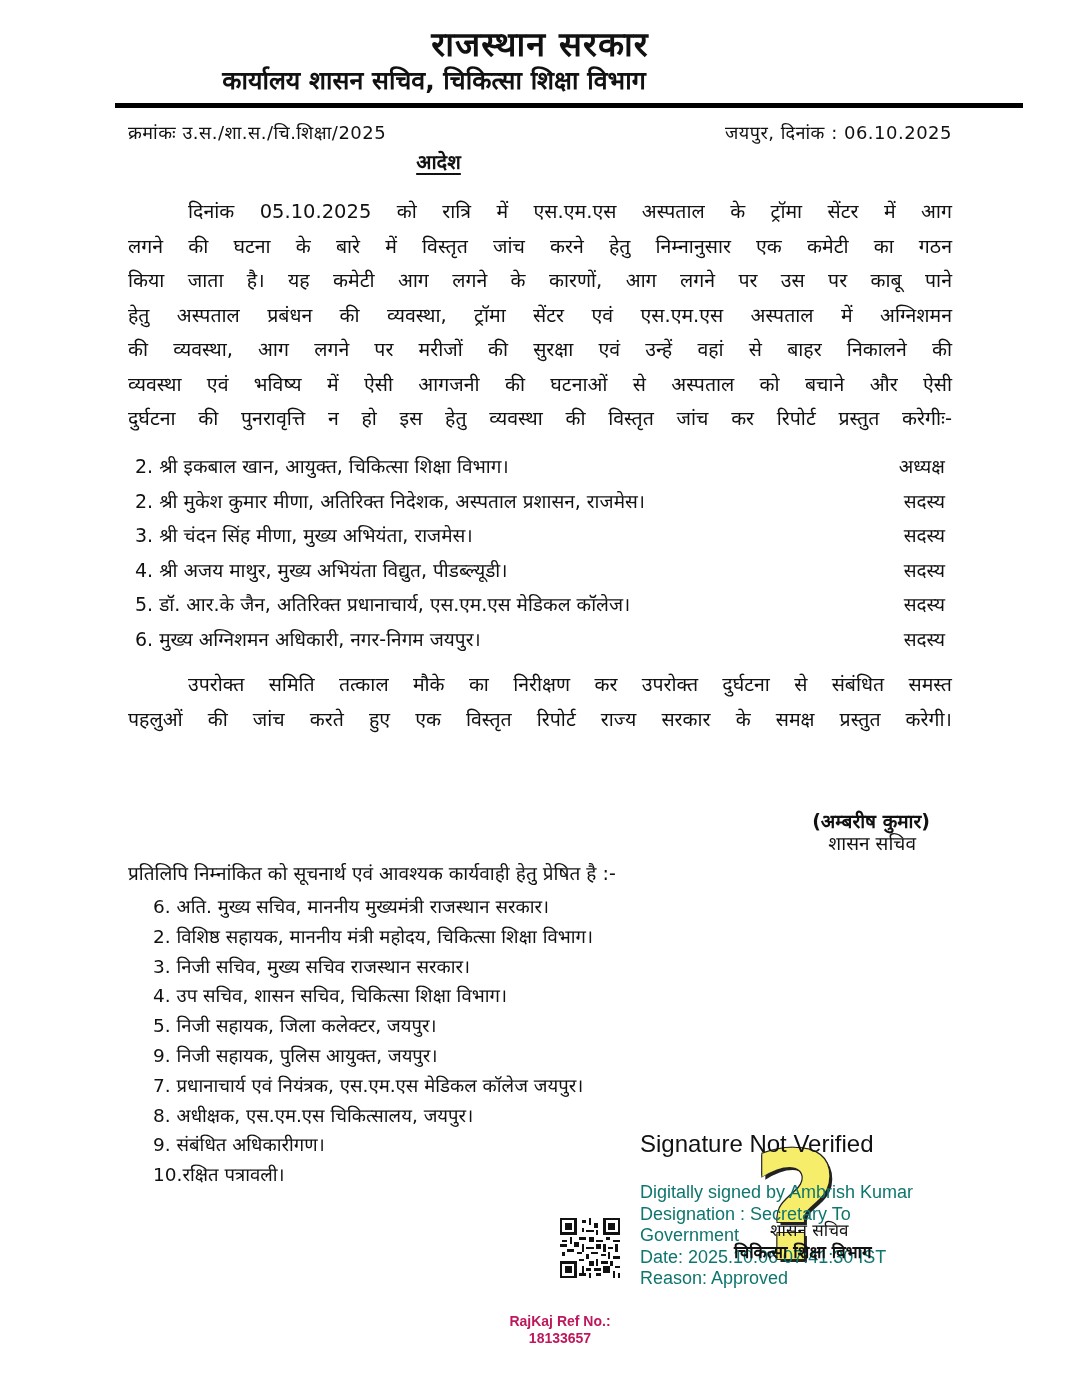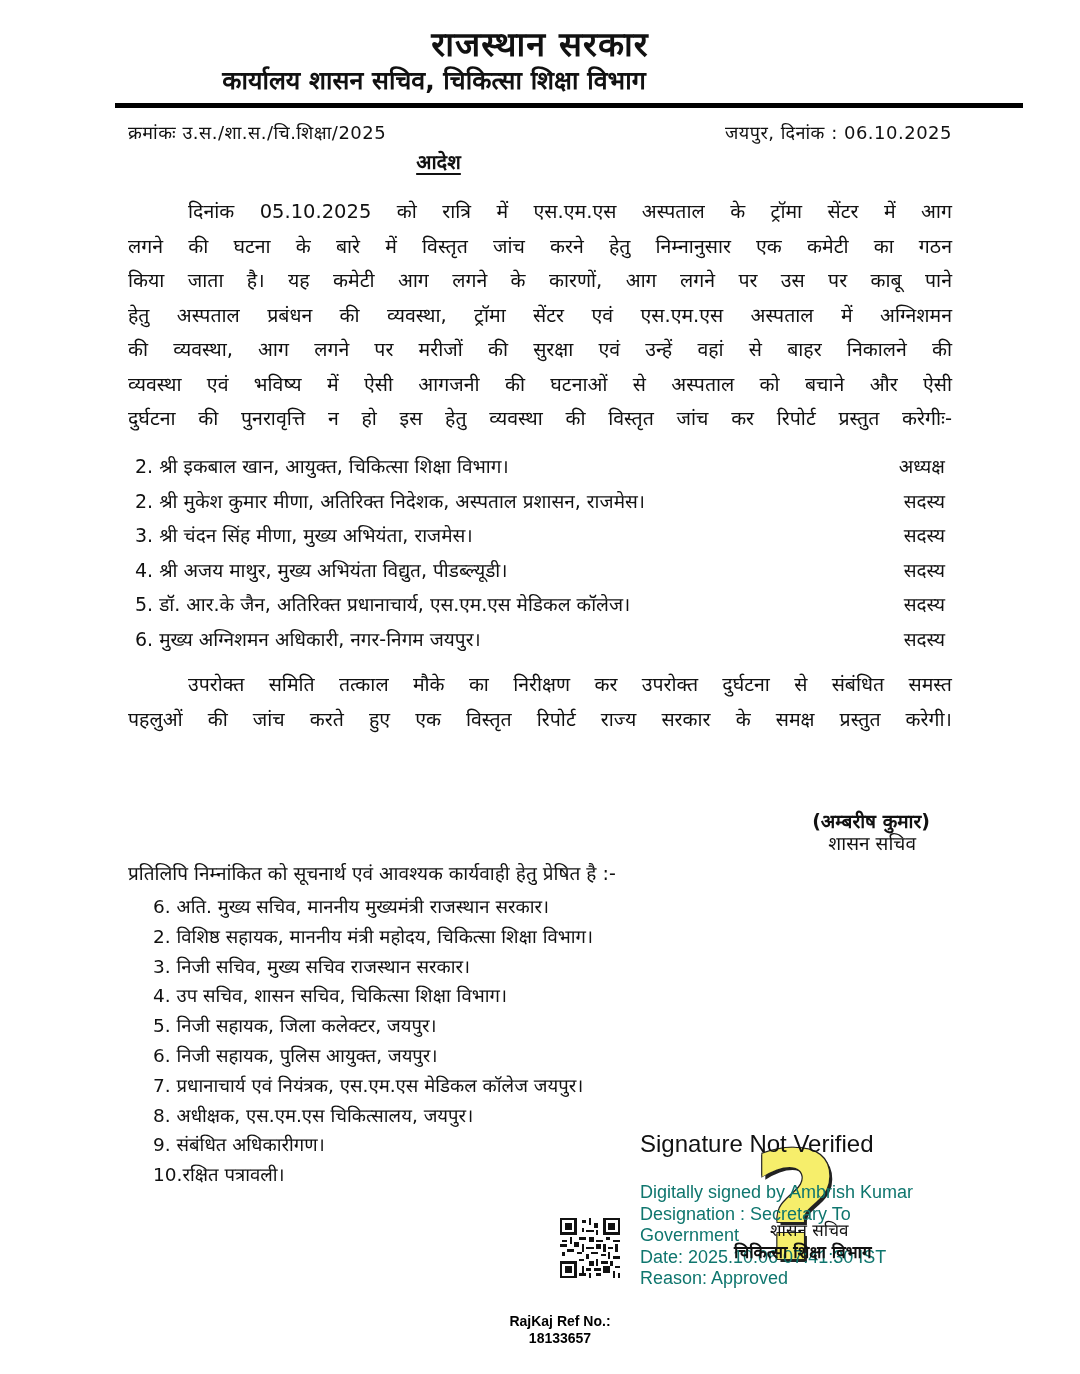--- a/index.html
+++ b/index.html
@@ -145,21 +145,21 @@
       left: 560px; top: 1218px; width: 60px; height: 60px;
     }
 
     .rajkaj {
       left: 480px; width: 160px; top: 1313px;
       text-align: center;
       font-family: "Liberation Sans", sans-serif;
       font-weight: bold;
       font-size: 14px;
       line-height: 17px;
-      color: #000000;
+      color: #be185d;
     }
   </style>
 </head>
 <body>
 
 <div class="abs title-main">राजस्थान सरकार</div>
 <div class="abs title-sub">कार्यालय शासन सचिव, चिकित्सा शिक्षा विभाग</div>
 <div class="abs rule"></div>
 
 <div class="abs ref-no">क्रमांकः उ.स./शा.स./चि.शिक्षा/2025</div>
@@ -214,21 +214,21 @@
 <div class="abs signer-name">(अम्बरीष कुमार)</div>
 <div class="abs signer-title">शासन सचिव</div>
 
 <div class="abs copy-intro">प्रतिलिपि निम्नांकित को सूचनार्थ एवं आवश्यक कार्यवाही हेतु प्रेषित है :-</div>
 <div class="abs copy-list">
   <div class="copy-item">6. अति. मुख्य सचिव, माननीय मुख्यमंत्री राजस्थान सरकार।</div>
   <div class="copy-item">2. विशिष्ठ सहायक, माननीय मंत्री महोदय, चिकित्सा शिक्षा विभाग।</div>
   <div class="copy-item">3. निजी सचिव, मुख्य सचिव राजस्थान सरकार।</div>
   <div class="copy-item">4. उप सचिव, शासन सचिव, चिकित्सा शिक्षा विभाग।</div>
   <div class="copy-item">5. निजी सहायक, जिला कलेक्टर, जयपुर।</div>
-  <div class="copy-item">6. निजी सहायक, पुलिस आयुक्त, जयपुर।</div>
+  <div class="copy-item">9. निजी सहायक, पुलिस आयुक्त, जयपुर।</div>
   <div class="copy-item">7. प्रधानाचार्य एवं नियंत्रक, एस.एम.एस मेडिकल कॉलेज जयपुर।</div>
   <div class="copy-item">8. अधीक्षक, एस.एम.एस चिकित्सालय, जयपुर।</div>
   <div class="copy-item">9. संबंधित अधिकारीगण।</div>
   <div class="copy-item">10.रक्षित पत्रावली।</div>
 </div>
 
 <div class="abs sig-block">
   <div class="sig-qmark">?</div>
   <div class="sig-status">Signature Not Verified</div>
   <div class="sig-details">

